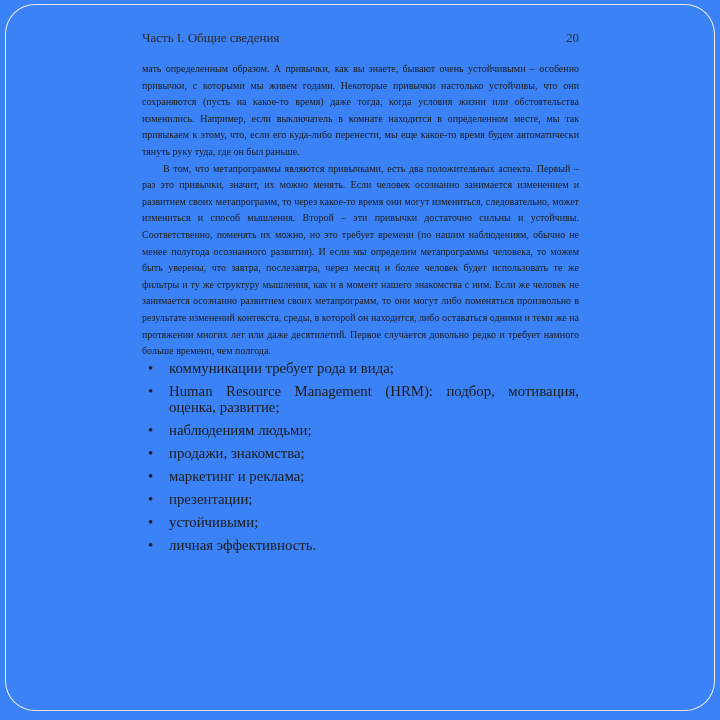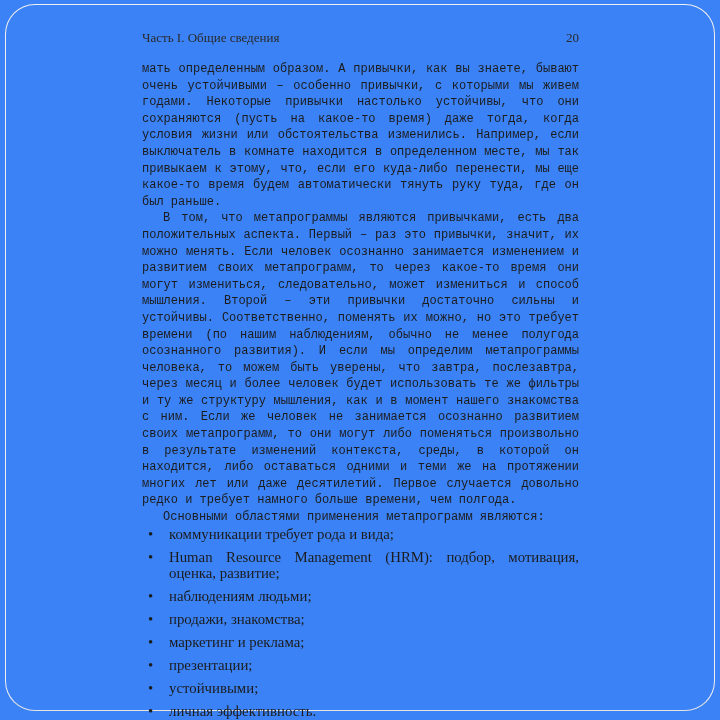--- a/index.html
+++ b/index.html
@@ -41,24 +41,23 @@
   .running-head {
     display: flex;
     justify-content: space-between;
     align-items: baseline;
     font-size: 13px;
     color: #2a2a2a;
     margin-bottom: 15px;
   }
   .body-text p {
     margin: 0;
-    font-size: 12px;
+    font-size: 10px;
     line-height: 16.6px;
     text-align: justify;
-    font-family: Liberation Mono, monospace;
   }
   .body-text p.indent {
     text-indent: 21px;
   }
   ul.bullets {
     list-style: none;
     margin: 0;
     padding: 0;
   }
   li.bullet-item {
@@ -88,21 +87,20 @@
   <div class="content">
 
     <div class="running-head">
       <span>Часть I. Общие сведения</span>
       <span>20</span>
     </div>
 
     <div class="body-text">
       <p class="para">мать определенным образом. А привычки, как вы знаете, бывают очень устойчивыми – особенно привычки, с которыми мы живем годами. Некоторые привычки настолько устойчивы, что они сохраняются (пусть на какое-то время) даже тогда, когда условия жизни или обстоятельства изменились. Например, если выключатель в комнате находится в определенном месте, мы так привыкаем к этому, что, если его куда-либо перенести, мы еще какое-то время будем автоматически тянуть руку туда, где он был раньше.</p>
       <p class="para indent">В том, что метапрограммы являются привычками, есть два положительных аспекта. Первый – раз это привычки, значит, их можно менять. Если человек осознанно занимается изменением и развитием своих метапрограмм, то через какое-то время они могут измениться, следовательно, может измениться и способ мышления. Второй – эти привычки достаточно сильны и устойчивы. Соответственно, поменять их можно, но это требует времени (по нашим наблюдениям, обычно не менее полугода осознанного развития). И если мы определим метапрограммы человека, то можем быть уверены, что завтра, послезавтра, через месяц и более человек будет использовать те же фильтры и ту же структуру мышления, как и в момент нашего знакомства с ним. Если же человек не занимается осознанно развитием своих метапрограмм, то они могут либо поменяться произвольно в результате изменений контекста, среды, в которой он находится, либо оставаться одними и теми же на протяжении многих лет или даже десятилетий. Первое случается довольно редко и требует намного больше времени, чем полгода.</p>
-      <p class="para indent">Основными областями применения метапрограмм являются:</p>
 
       <ul class="bullets">
         <li class="bullet-item">
           <span class="marker">•</span>
           <span class="bullet-text">коммуникации требует рода и вида;</span>
         </li>
         <li class="bullet-item">
           <span class="marker">•</span>
           <span class="bullet-text">Human Resource Management (HRM): подбор, мотивация, оценка, развитие;</span>
         </li>

